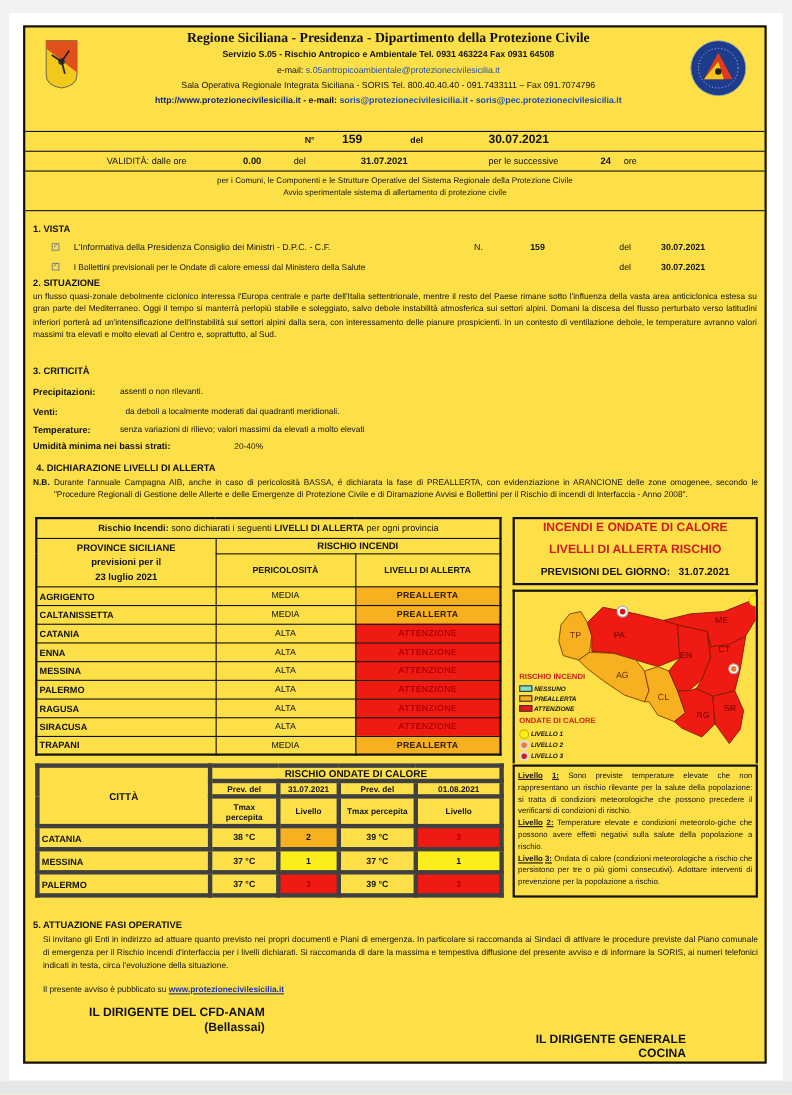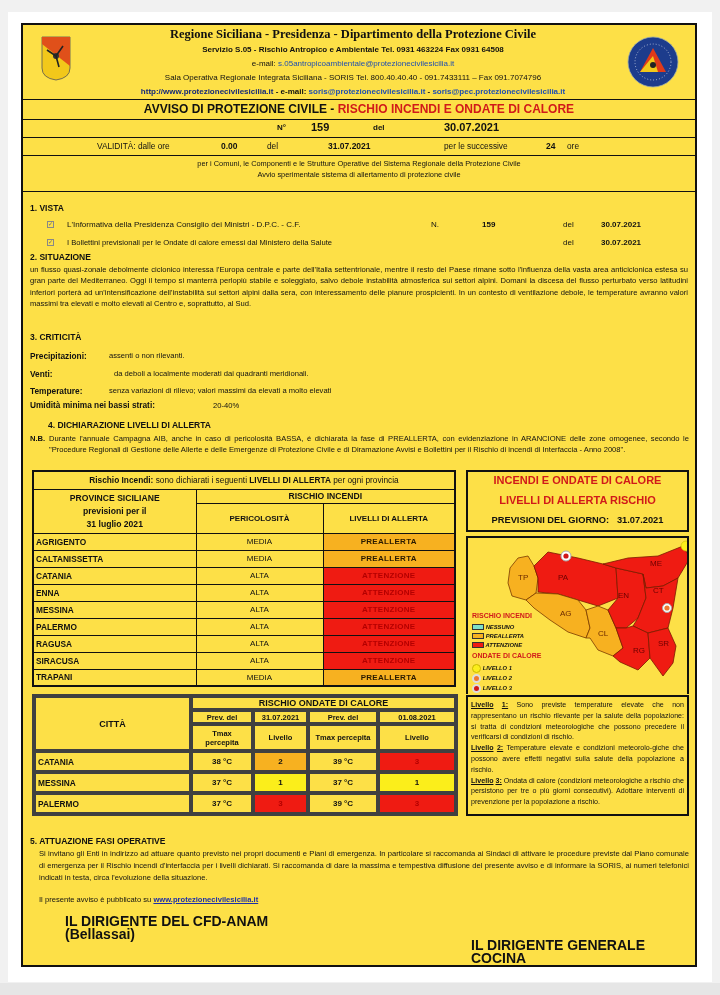--- a/index.html
+++ b/index.html
@@ -55,21 +55,21 @@
   .l3 { background: #ef1b12; color: #b40000; }
 
   .mapbox { position: absolute; left: 443px; top: 278px; width: 223px; height: 231px; }
   .map-title { position: absolute; left: 0; top: 0; width: 223px; height: 62px; border: 2px solid #111; text-align: center; }
   .map-title .t1 { color: #d11a1a; font-weight: bold; font-size: 11px; line-height: 16px; margin-top: 4px; }
   .map-title .t2 { font-weight: bold; font-size: 9.3px; margin-top: 7px; }
   .map-panel { position: absolute; left: 0; top: 66px; width: 223px; height: 158px; border: 2px solid #111; border-bottom: none; overflow: hidden; }
   .legend-box { position: absolute; left: 443px; top: 503px; width: 223px; height: 121px; border: 2px solid #111; padding: 3px 3px; font-size: 7.1px; line-height: 10.8px; text-align: justify; }
   .legend-box u { font-weight: bold; }
 
-  .sig { position: absolute; font-weight: bold; font-size: 14px; text-align: left; line-height: 13px; }
+  .sig { position: absolute; font-weight: bold; font-size: 11px; text-align: right; line-height: 13px; margin-left: 16px; }
   a { color: #1c2fa8; text-align: right; }
 </style>
 </head>
 <body>
 
 <div class="page">
   <div class="sheet"></div>
   <div class="frame">
 
     <div class="hdr">
@@ -90,23 +90,20 @@
       </div>
       <svg class="logo-right" viewBox="0 0 52 52">
         <circle cx="26" cy="26" r="25" fill="#1d3c8c" stroke="#9aa" stroke-width="0.8"></circle>
         <circle cx="26" cy="26" r="18" fill="#1d3c8c" stroke="#fff" stroke-width="0.6" stroke-dasharray="1 2"></circle>
         <path d="M26 12 L39 36 H13 Z" fill="#e03a1a"></path>
         <path d="M13 36 L26 20 L31 36 Z" fill="#f2c81a"></path>
         <circle cx="26" cy="29" r="3" fill="#222"></circle>
       </svg>
     </div>
 
-    <div class="row r-title">
-      <span>AVVISO DI PROTEZIONE CIVILE - </span><span class="red">RISCHIO INCENDI E ONDATE DI CALORE</span>
-    </div>
 
     <div class="row r-num">
       <span class="abs b" style="left:254px; top:3px; font-size:8px;">N°</span>
       <span class="abs b" style="left:288px; top:1px; font-size:11px;">159</span>
       <span class="abs b" style="left:350px; top:3px; font-size:8px;">del</span>
       <span class="abs b" style="left:421px; top:1px; font-size:11px;">30.07.2021</span>
     </div>
 
     <div class="row r-val">
       <span class="abs" style="left:74px; top:3px; font-size:8.3px;">VALIDITÀ: dalle ore</span>
@@ -144,36 +141,36 @@
       <div class="abs sec-h" style="left:7px; top:140px;">3. CRITICITÀ</div>
       <span class="abs b" style="left:7px; top:159px; font-size:8.3px;">Precipitazioni:</span>
       <span class="abs" style="left:86px; top:159px; font-size:7.6px;">assenti o non rilevanti.</span>
       <span class="abs b" style="left:7px; top:177px; font-size:8.3px;">Venti:</span>
       <span class="abs" style="left:91px; top:177px; font-size:7.6px;">da deboli a localmente moderati dai quadranti meridionali.</span>
       <span class="abs b" style="left:7px; top:194px; font-size:8.3px;">Temperature:</span>
       <span class="abs" style="left:86px; top:194px; font-size:7.6px;">senza variazioni di rilievo; valori massimi da elevati a molto elevati</span>
       <span class="abs b" style="left:7px; top:208px; font-size:8.3px;">Umidità minima nei bassi strati:</span>
       <span class="abs" style="left:190px; top:209px; font-size:7.6px;">20-40%</span>
 
-      <div class="abs sec-h" style="left:25px; top:228px;text-align:center;">4. DICHIARAZIONE LIVELLI DI ALLERTA</div>
+      <div class="abs sec-h" style="left:10px; top:228px;text-align:center;">4. DICHIARAZIONE LIVELLI DI ALLERTA</div>
       <span class="abs b" style="left:7px; top:242px; font-size:7.6px;">N.B.</span>
       <div class="abs txt" style="left:26px; top:241px; width:640px; white-space:normal; line-height:11px;">Durante l'annuale Campagna AIB, anche in caso di pericolosità BASSA, é dichiarata la fase di  PREALLERTA, con evidenziazione in ARANCIONE delle zone omogenee, secondo le "Procedure Regionali di Gestione delle Allerte e delle Emergenze di Protezione Civile e di Diramazione Avvisi e Bollettini per il Rischio di incendi di Interfaccia - Anno 2008".</div>
 
       <table class="t-inc">
         <tbody>
             <tr>
           <td colspan="3" style="text-align:center; height:18px; font-size:8.3px;">
             <b>Rischio Incendi:</b><span> sono dichiarati i seguenti </span><b>LIVELLI DI ALLERTA</b><span> per ogni provincia</span>
           </td>
         </tr>
         <tr>
           <td rowspan="2" class="hd" style="width:163px; line-height:13px;">
             <div>PROVINCE SICILIANE</div>
             <div>previsioni per il</div>
-            <div>31 luglio 2021</div>
+            <div>23 luglio 2021</div>
           </td>
           <td colspan="2" class="hd" style="height:14px;">RISCHIO INCENDI</td>
         </tr>
         <tr>
           <td class="hd" style="height:30px; width:127px; font-size:8px;">PERICOLOSITÀ</td>
           <td class="hd" style="font-size:8px;">LIVELLI DI ALLERTA</td>
         </tr>
         <tr>
               <td class="prov">AGRIGENTO</td>
               <td class="per">MEDIA</td>

